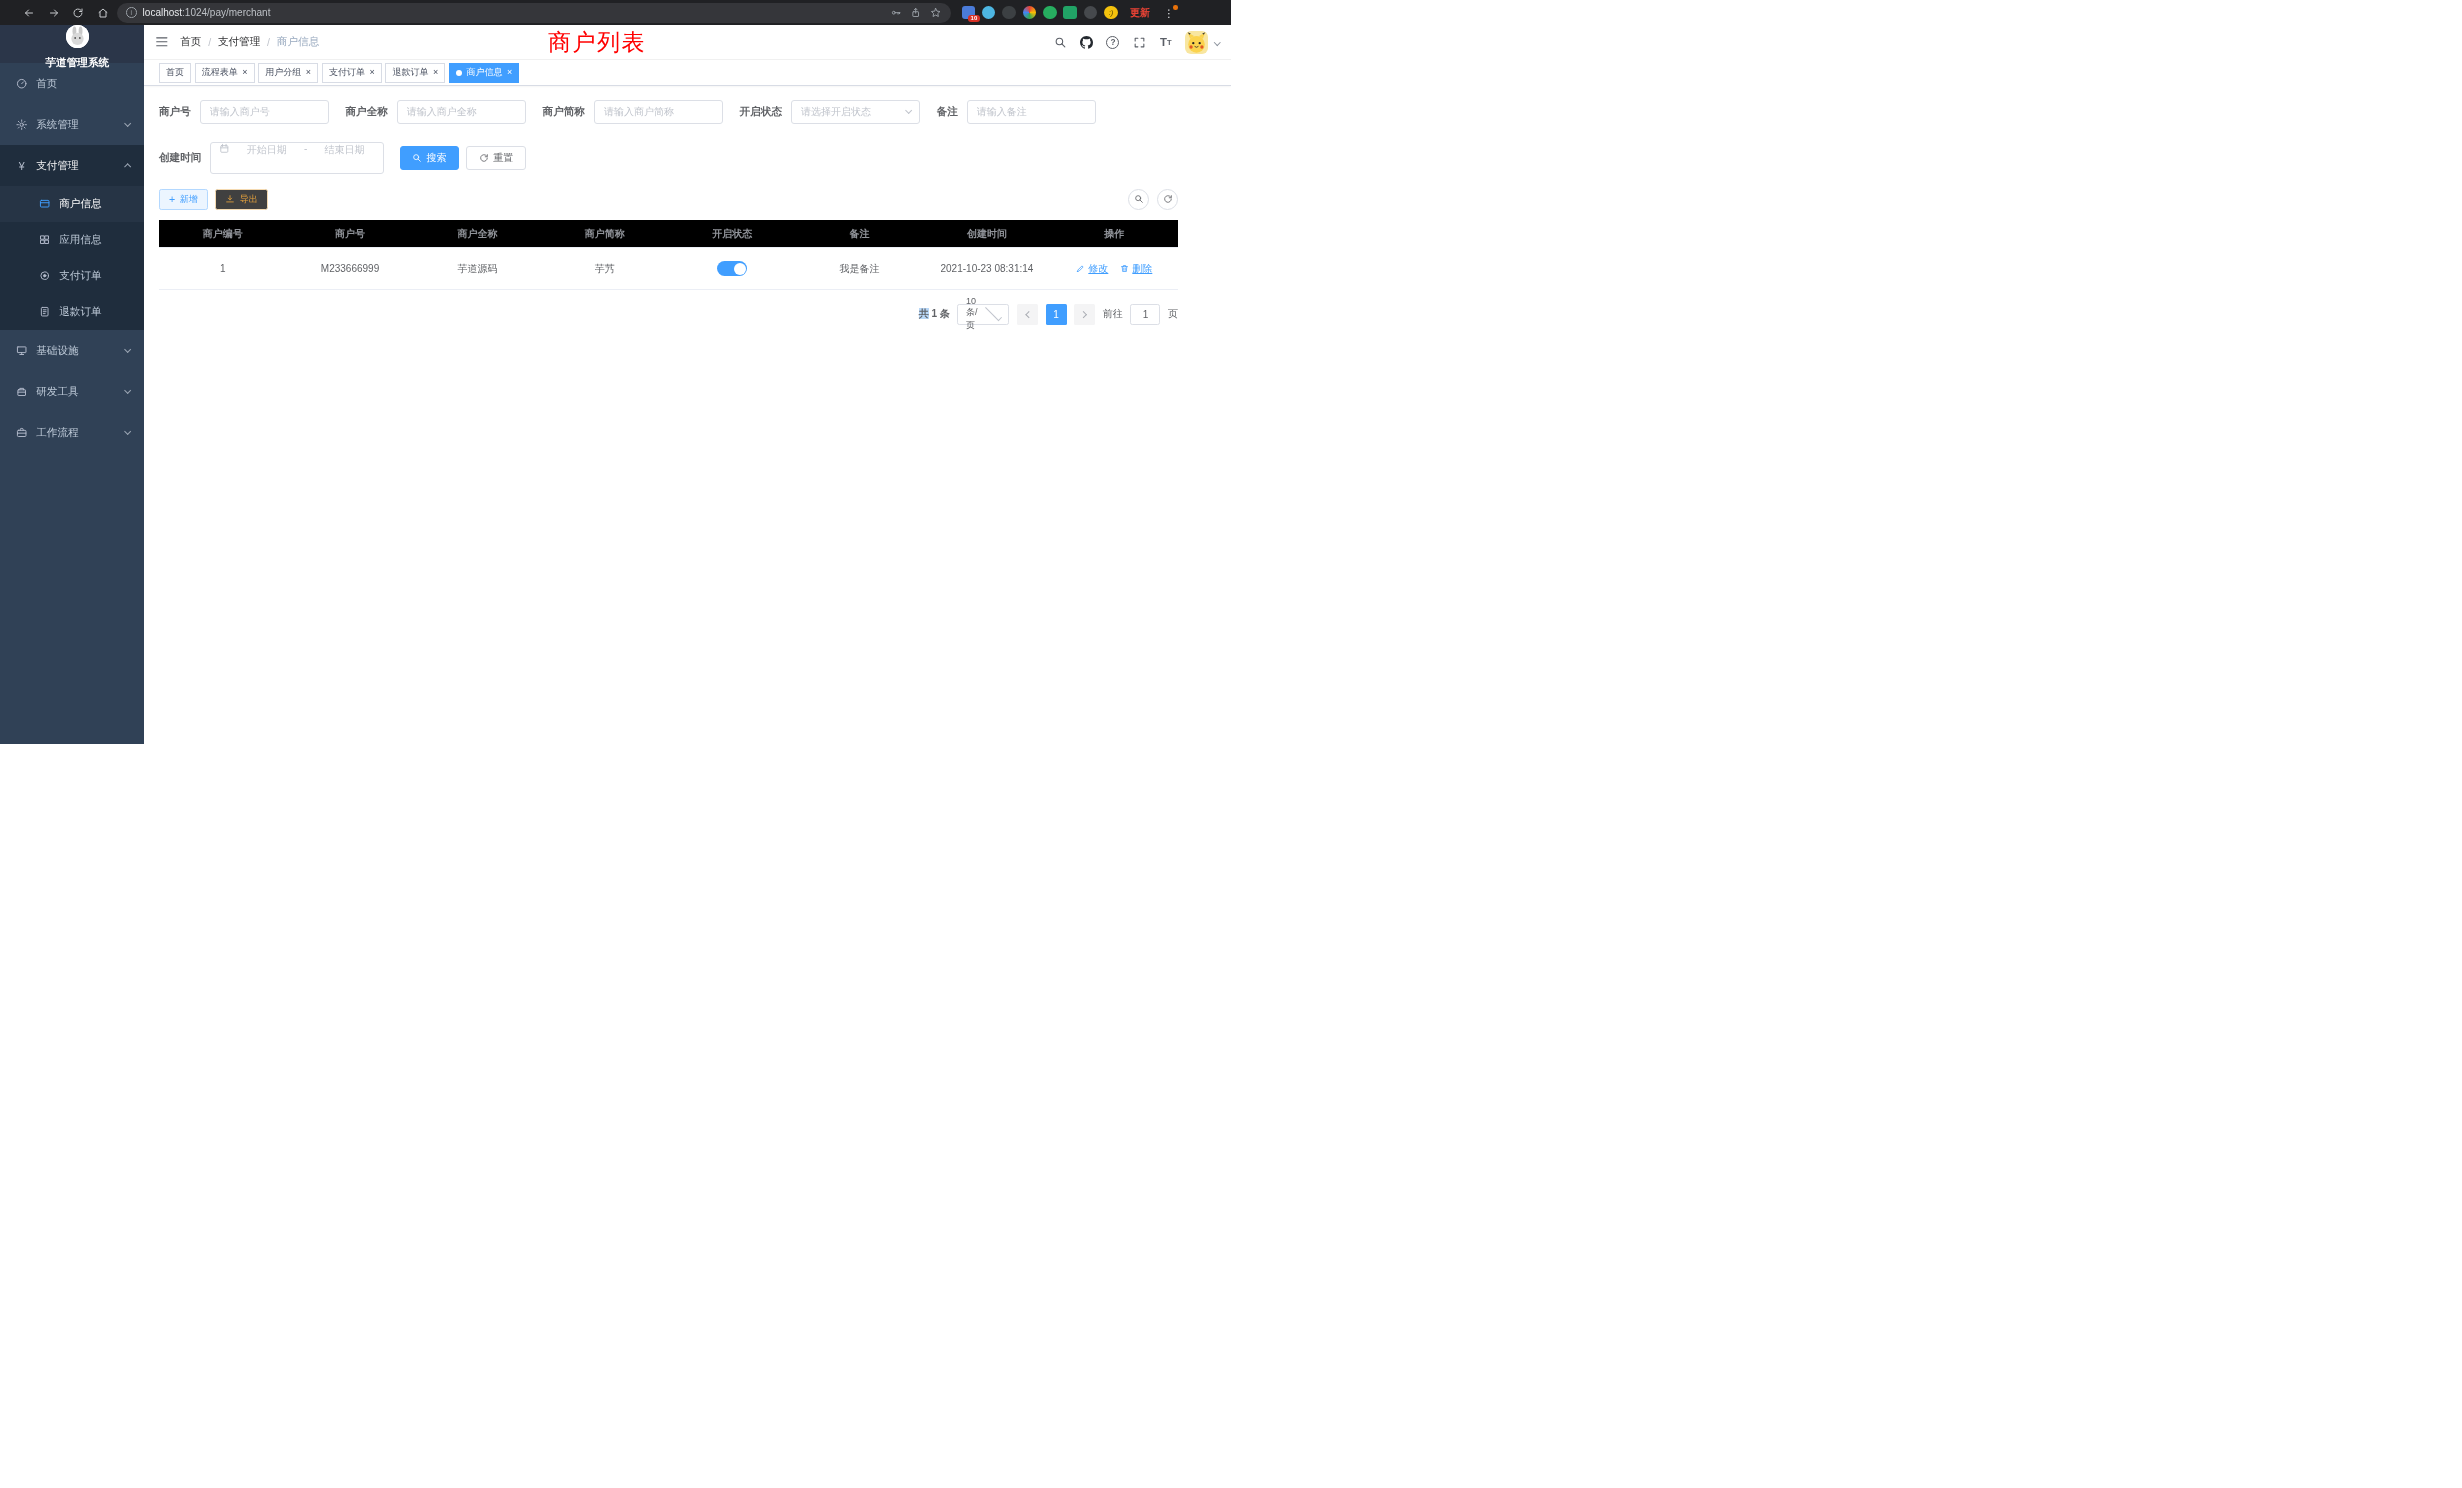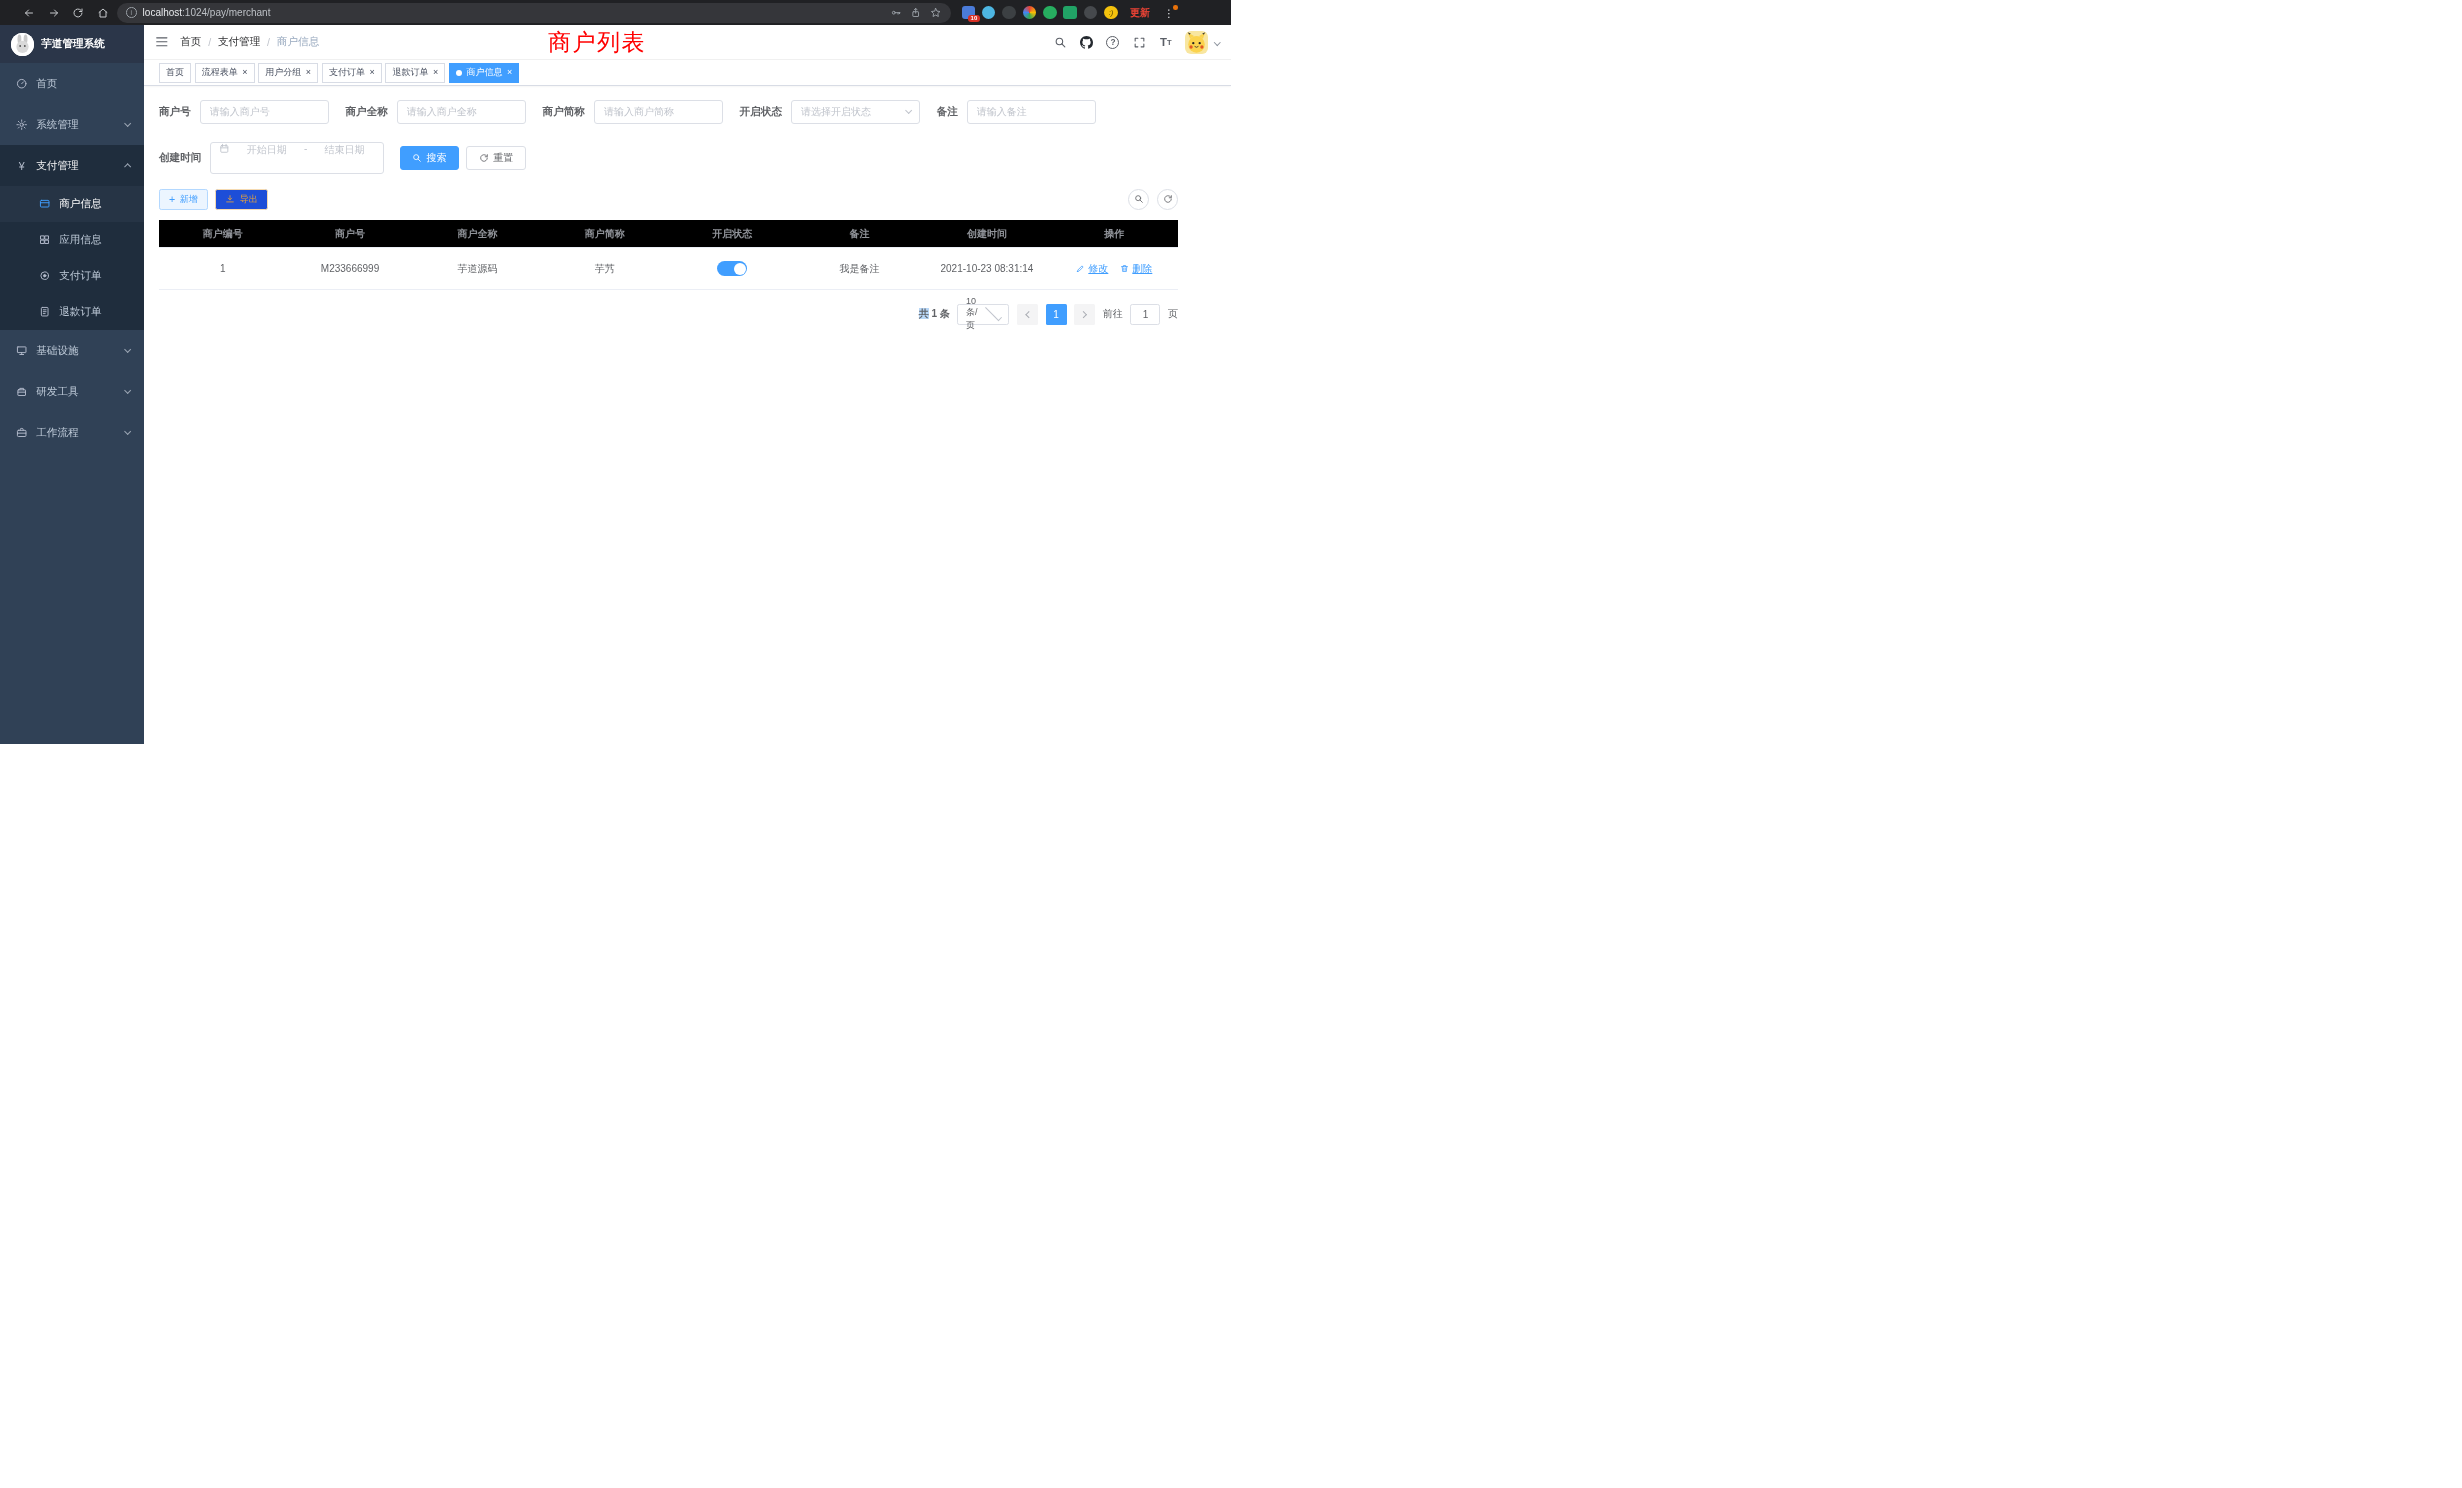--- a/index.html
+++ b/index.html
@@ -23,21 +23,21 @@
   .ext.sq { border-radius:3px; }
   .badge { position:absolute; right:-4.5px; bottom:-3px; background:#d93025; color:#fff; font-size:6px; line-height:7.6px; padding:0 2.3px; border-radius:3px; }
   .smiley { position:absolute; inset:0; display:flex; align-items:center; justify-content:center; color:#5f4b00; font-size:7.6px; }
   .update { color:#ea4335; font-weight:700; font-size:10px; margin:0 6px 0 7.6px; }
   .dots { color:#e8eaed; font-size:10.6px; position:relative; padding:0 3px; }
   .dots b { position:absolute; top:-1.5px; right:-0.8px; width:4.5px; height:4.5px; border-radius:50%; background:#e8710a; }
 
   
   .app { flex:1; display:flex; min-height:0; }
   .sidebar { width:144px; background:#304156; color:#bfcbd9; flex:none; display:flex; flex-direction:column; }
-  .logo { height:38px; display:flex; align-items:center; gap:7.6px; padding-left:10.6px; background:#2b3649; }
+  .logo { height:38px; display:flex; align-items:center; gap:7.6px; padding-left:10.6px; background:#2b3649;flex-direction:column; }
   .logo-img { width:23px; height:23px; border-radius:50%; background:#fff; flex:none; display:flex; align-items:center; justify-content:center; overflow:hidden; }
   .logo-title { color:#fff; font-size:10.6px; font-weight:700; }
   .menu { flex:1; overflow:hidden; }
   .mi { height:41px; display:flex; align-items:center; padding:0 13.6px 0 15px; gap:7.6px; font-size:10.6px; cursor:pointer; position:relative; }
   .mi .micon { width:13.6px; display:flex; justify-content:center; color:#b4bccc; font-style:normal; }
   .mi .micon svg { width:11.4px; height:11.4px; }
   .mi .mlabel { flex:1; }
   .chev { width:5.3px; height:5.3px; border-right:1.1px solid #9aa5b3; border-bottom:1.1px solid #9aa5b3; transform:rotate(45deg); margin-top:-2.3px; flex:none; }
   .chev.up { transform:rotate(-135deg); margin-top:3px; }
   .sub { background:#1f2d3d; }
@@ -90,21 +90,21 @@
   .daterange .dsep { color:#c0c4cc; }
   .daterange svg { width:10.6px; height:10.6px; color:#c0c4cc; flex:none; }
   .btn { height:24px; border-radius:3px; border:0.8px solid #dcdfe6; background:#fff; color:#606266; font-size:10px; padding:0 11.4px; display:inline-flex; align-items:center; gap:4.5px; cursor:pointer; font-family:"Liberation Sans",sans-serif; }
   .btn svg { width:10px; height:10px; }
   .btn.primary { background:#409eff; border-color:#409eff; color:#fff; margin-left:7.6px; margin-right:7.6px; }
 
   
   .toolbar { display:flex; align-items:center; margin:4.5px 0 10.6px; }
   .btn.sm { height:21px; padding:0 9px; font-size:9px; border-radius:2.3px; }
   .btn.plain-primary { background:#ecf5ff; border-color:#b3d8ff; color:#409eff; }
-  .btn.plain-warning { background:#1d4ed8; border-color:#f5dab1; color:#e6a23c; margin-left:7.6px; }
+  .btn.plain-warning { background:#404040; border-color:#f5dab1; color:#e6a23c; margin-left:7.6px; }
   .plus-g { font-size:10.6px; font-style:normal; line-height:1; }
   .tspacer { flex:1; }
   .circ-btn { width:21px; height:21px; border:0.8px solid #dcdfe6; border-radius:50%; background:#fff; color:#606266; display:flex; align-items:center; justify-content:center; cursor:pointer; margin-left:7.6px; }
   .circ-btn svg { width:10px; height:10px; }
 
   
   .table { width:100%; font-size:10px; }
   .trow { display:grid; grid-template-columns:repeat(8,1fr); border-bottom:0.8px solid #ebeef5; }
   .trow.head { background:#000000; border-bottom:0.8px solid #ebeef5; }
   .th { height:27px; display:flex; align-items:center; justify-content:center; color:#909399; font-weight:700; }

